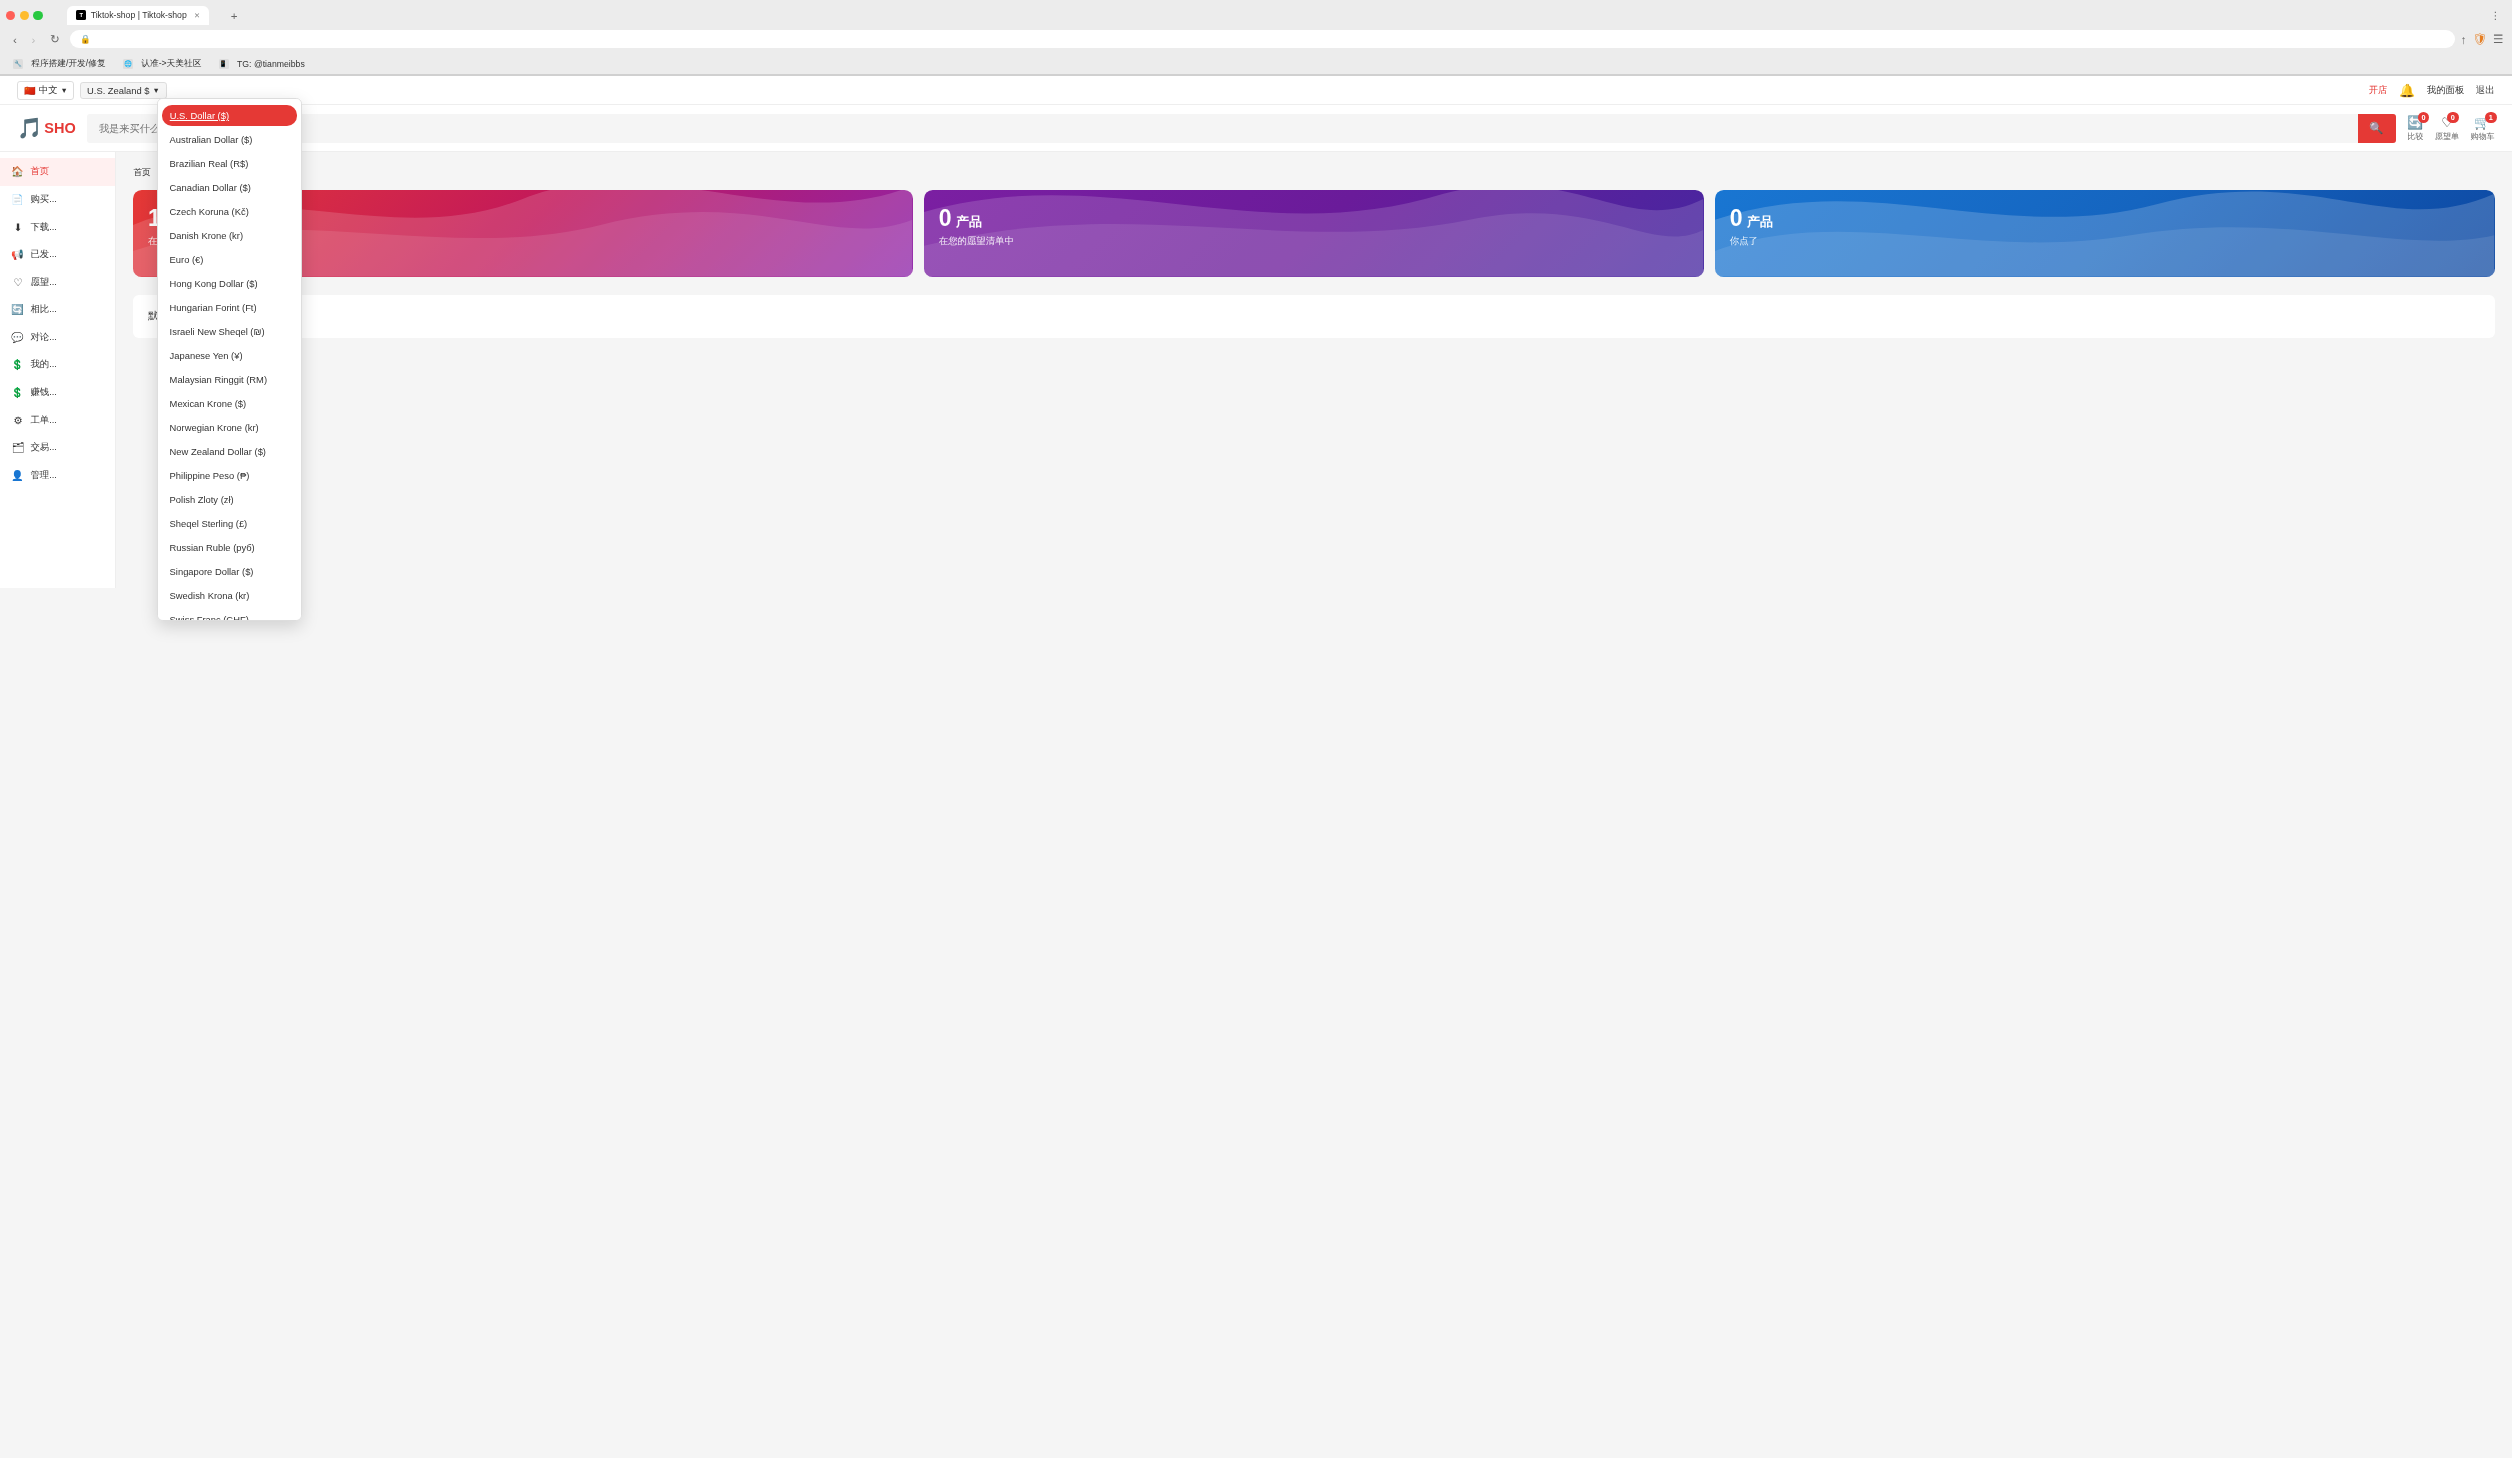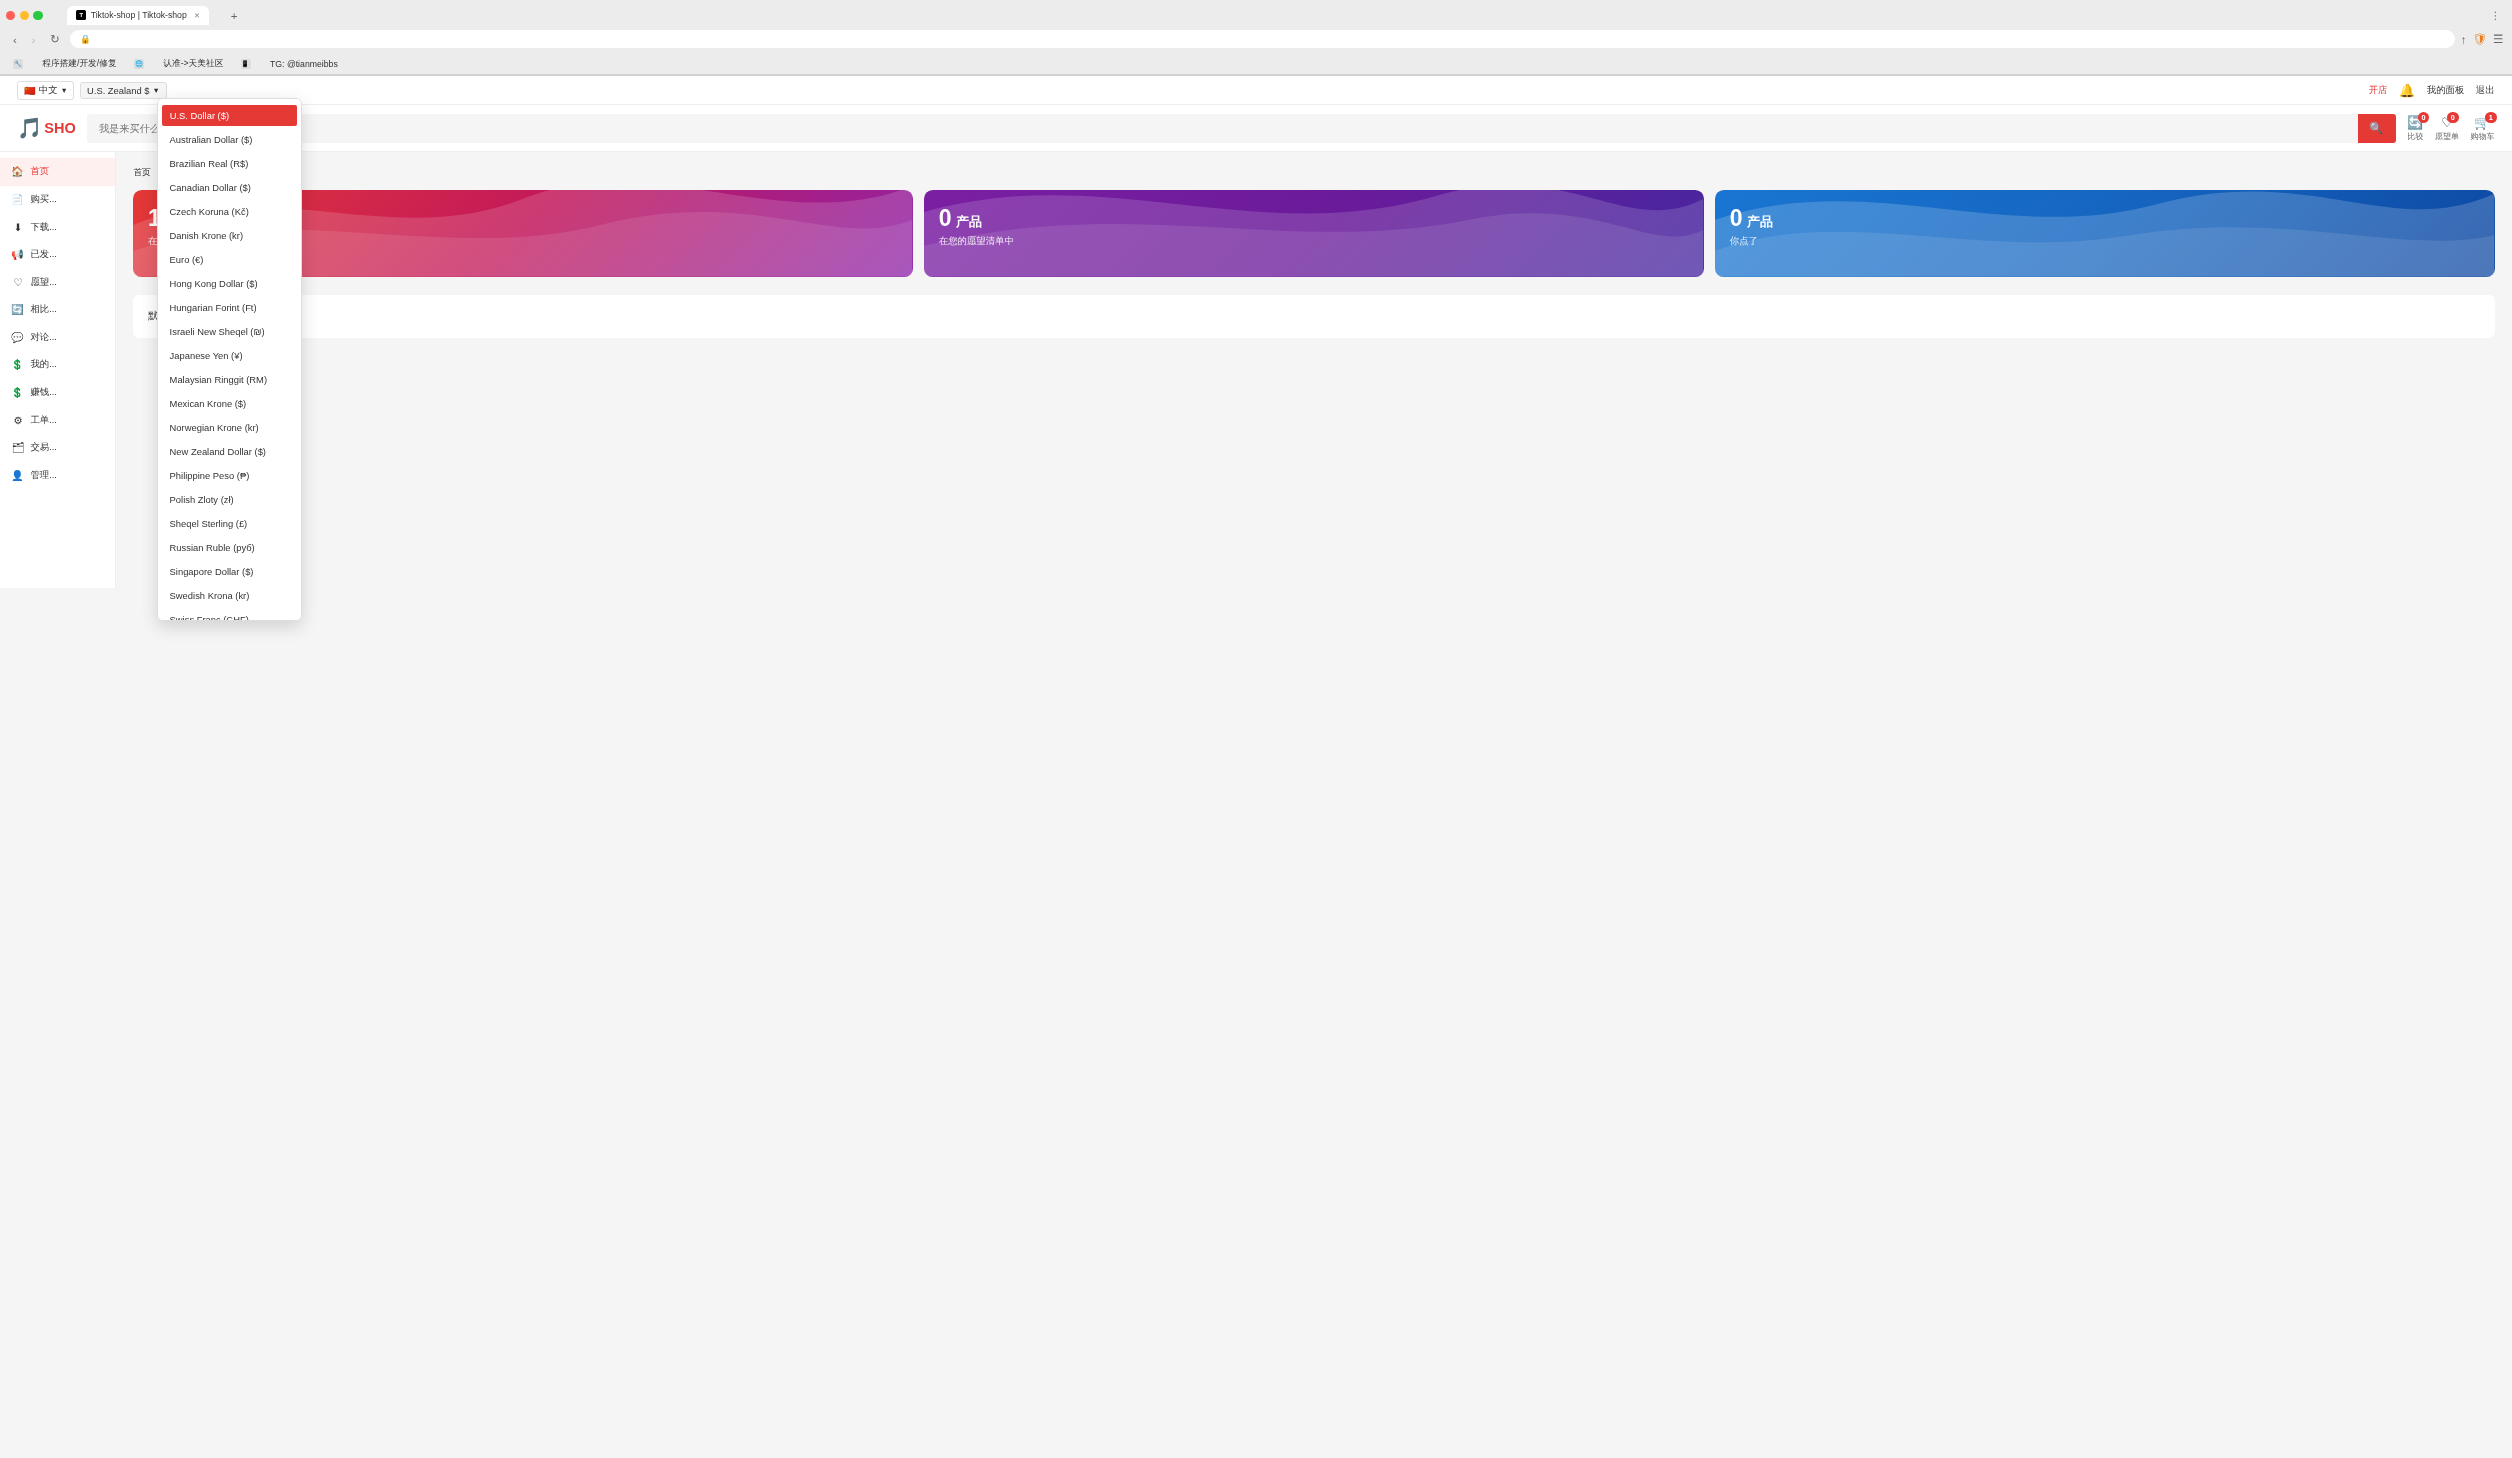--- a/index.html
+++ b/index.html
@@ -19,21 +19,21 @@
     .tab-close { color: #888; font-size: 7.3px; cursor: pointer; margin-left: 2.9px; }
     .new-tab-btn { background: none; border: none; cursor: pointer; color: #666; font-size: 11.6px; padding: 2.9px 5.8px; }
 
     .address-bar { display: flex; align-items: center; padding: 4.4px 8.7px; gap: 5.8px; background: #ececec; }
     .nav-btn { background: none; border: none; cursor: pointer; color: #666; font-size: 11.6px; padding: 2.9px 4.4px; }
     .nav-btn:disabled { color: #bbb; }
     .address-input { flex: 1; background: white; border: none; border-radius: 5.8px; padding: 3.6px 8.7px; font-size: 9.4px; color: #333; display: flex; align-items: center; gap: 5.8px; }
     .addr-action-btn { background: none; border: none; cursor: pointer; color: #666; font-size: 10.2px; }
 
     .bookmarks-bar { display: flex; align-items: center; padding: 2.9px 8.7px; gap: 8.7px; background: #ececec; border-bottom: 0.7px solid #d0d0d0; font-size: 8.7px; }
-    .bookmark-item { display: flex; align-items: center; gap: 19px; color: #333; cursor: pointer; padding: 1.5px 4.4px; border-radius: 2.9px; }
+    .bookmark-item { display: flex; align-items: center; gap: 8px; color: #333; cursor: pointer; padding: 1.5px 4.4px; border-radius: 2.9px; }
     .bookmark-favicon { width: 10.2px; height: 10.2px; border-radius: 1.5px; background: #ddd; display: flex; align-items: center; justify-content: center; font-size: 6.5px; }
 
     
     .site-header-top { background: white; display: flex; align-items: center; padding: 4.4px 17.4px; border-bottom: 0.7px solid #eee; justify-content: space-between; }
     .header-left-selectors { display: flex; align-items: center; gap: 5.8px; }
     .lang-selector { display: flex; align-items: center; gap: 2.9px; font-size: 9.4px; color: #333; cursor: pointer; border: 0.7px solid #ddd; border-radius: 2.9px; padding: 2.2px 5.8px; }
     .currency-selector { display: flex; align-items: center; gap: 2.9px; font-size: 9.4px; color: #333; cursor: pointer; border: 0.7px solid #ddd; border-radius: 2.9px; padding: 2.2px 5.8px; background: #f5f5f5; }
     .header-right-links { display: flex; align-items: center; gap: 11.6px; font-size: 9.4px; }
     .header-link { color: #e53935; cursor: pointer; }
     .header-link-normal { color: #333; cursor: pointer; }
@@ -68,21 +68,21 @@
     .stat-card-red { background: linear-gradient(135deg, #e53935, #c2185b, #8e24aa); }
     .stat-card-purple { background: linear-gradient(135deg, #7b1fa2, #6a1b9a, #4527a0); }
     .stat-card-blue { background: linear-gradient(135deg, #1976d2, #1565c0, #0d47a1); }
     .stat-number { font-size: 23px; font-weight: bold; margin-bottom: 2.9px; }
     .stat-label { font-size: 9.4px; opacity: 0.9; }
 
     .address-section { background: white; border-radius: 5.8px; padding: 14.5px; margin-bottom: 11.6px; }
     .section-title { font-size: 10.2px; color: #333; font-weight: 500; }
     .currency-dropdown { position: absolute; top: 98px; left: 157px; background: white; border: 0.7px solid #ddd; border-radius: 5.8px; box-shadow: 0 5.8px 17.4px rgba(0,0,0,0.15); z-index: 200; width: 145px; padding: 4.4px 0; max-height: 523px; overflow-y: auto; }
     .currency-option { padding: 6.5px 11.6px; font-size: 9.4px; color: #333; cursor: pointer; }
-    .currency-option.selected { background: #e53935; color: white; border-radius: 2px; margin: 1.5px 4.4px; padding: 5.1px 7.3px; }
+    .currency-option.selected { background: #e53935; color: white; border-radius: 10px; margin: 1.5px 4.4px; padding: 5.1px 7.3px; text-decoration: underline; }
 
     
     .wave-svg { position: absolute; bottom: 0; left: 0; right: 0; }
   </style>
 </head>
 <body>
 
 <div class="browser-chrome">
 
   <div class="tab-bar">

